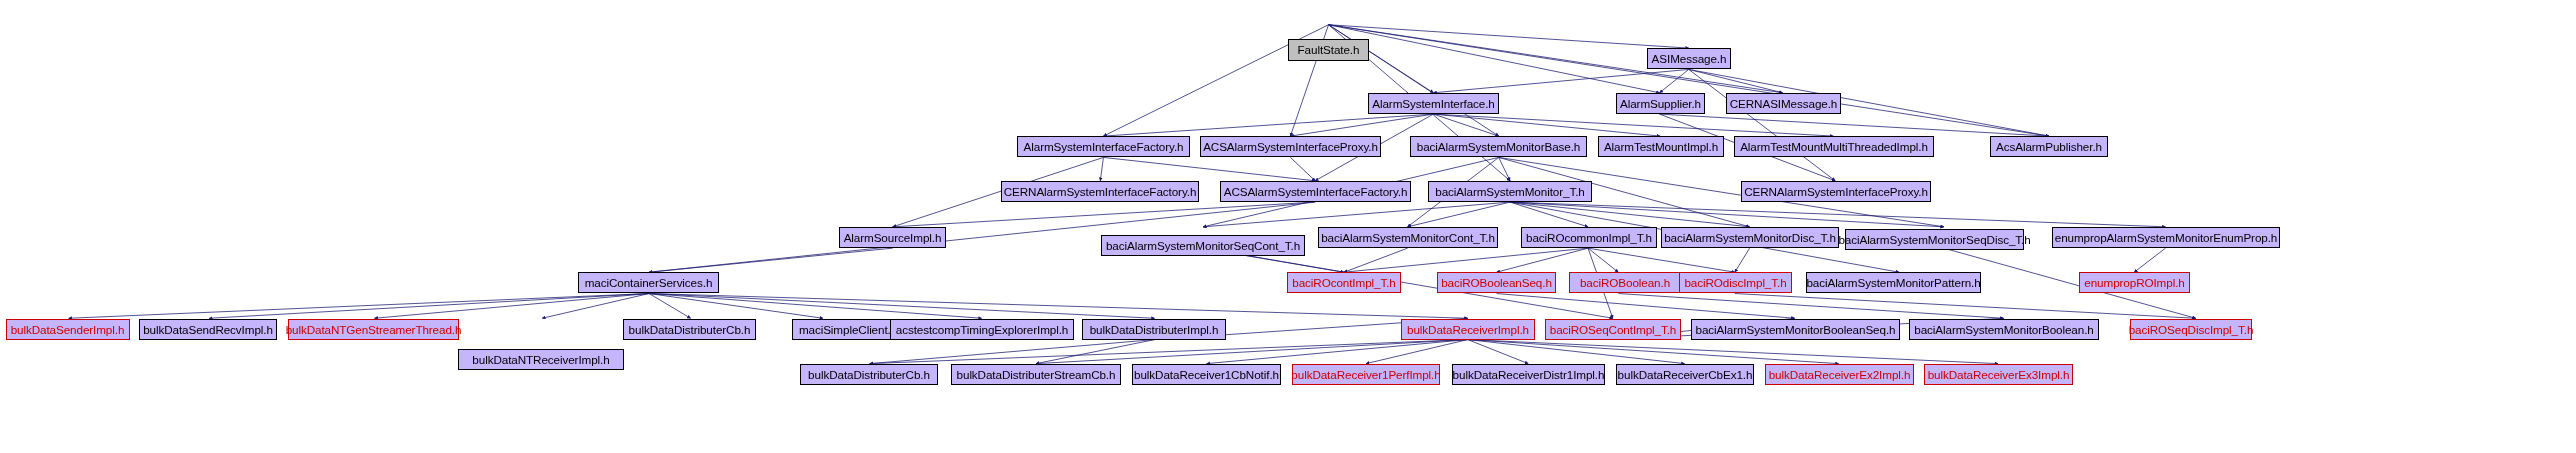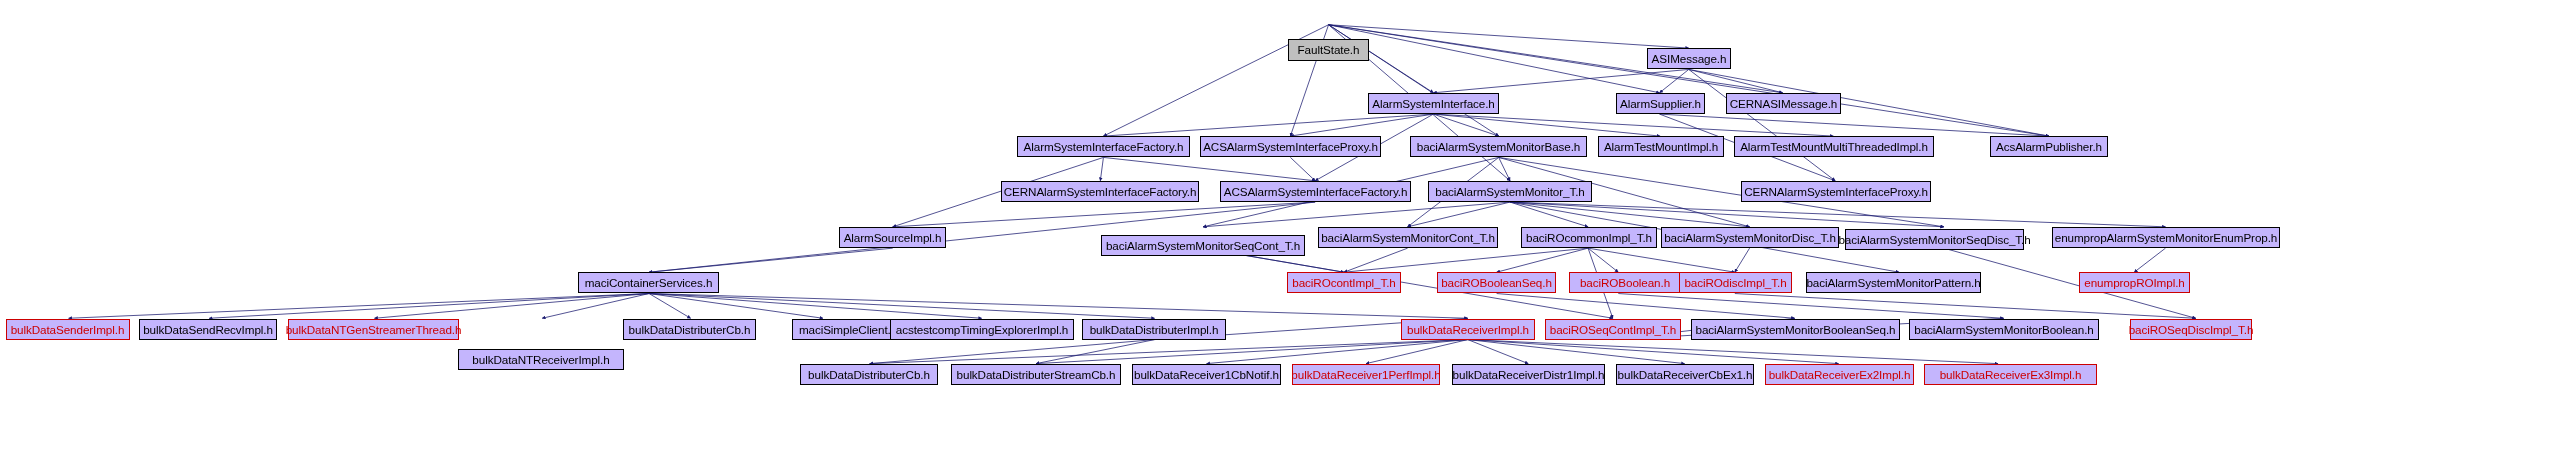--- a/index.html
+++ b/index.html
@@ -259,18 +259,18 @@
       </div>
       <div class="node" style="left: 1452px; top: 364px; width: 153px;">
         <span class="lbl">bulkDataReceiverDistr1Impl.h</span>
       </div>
       <div class="node" style="left: 1616px; top: 364px; width: 138px;">
         <span class="lbl">bulkDataReceiverCbEx1.h</span>
       </div>
       <div class="node red" style="left: 1765px; top: 364px; width: 149px;">
         <span class="lbl">bulkDataReceiverEx2Impl.h</span>
       </div>
-      <div class="node red" style="left: 1924px; top: 364px; width: 173px;">
+      <div class="node red" style="left: 1924px; top: 364px; width: 149px;">
         <span class="lbl">bulkDataReceiverEx3Impl.h</span>
       </div>
     </div>
 </div>
 
 
 </body></html>

